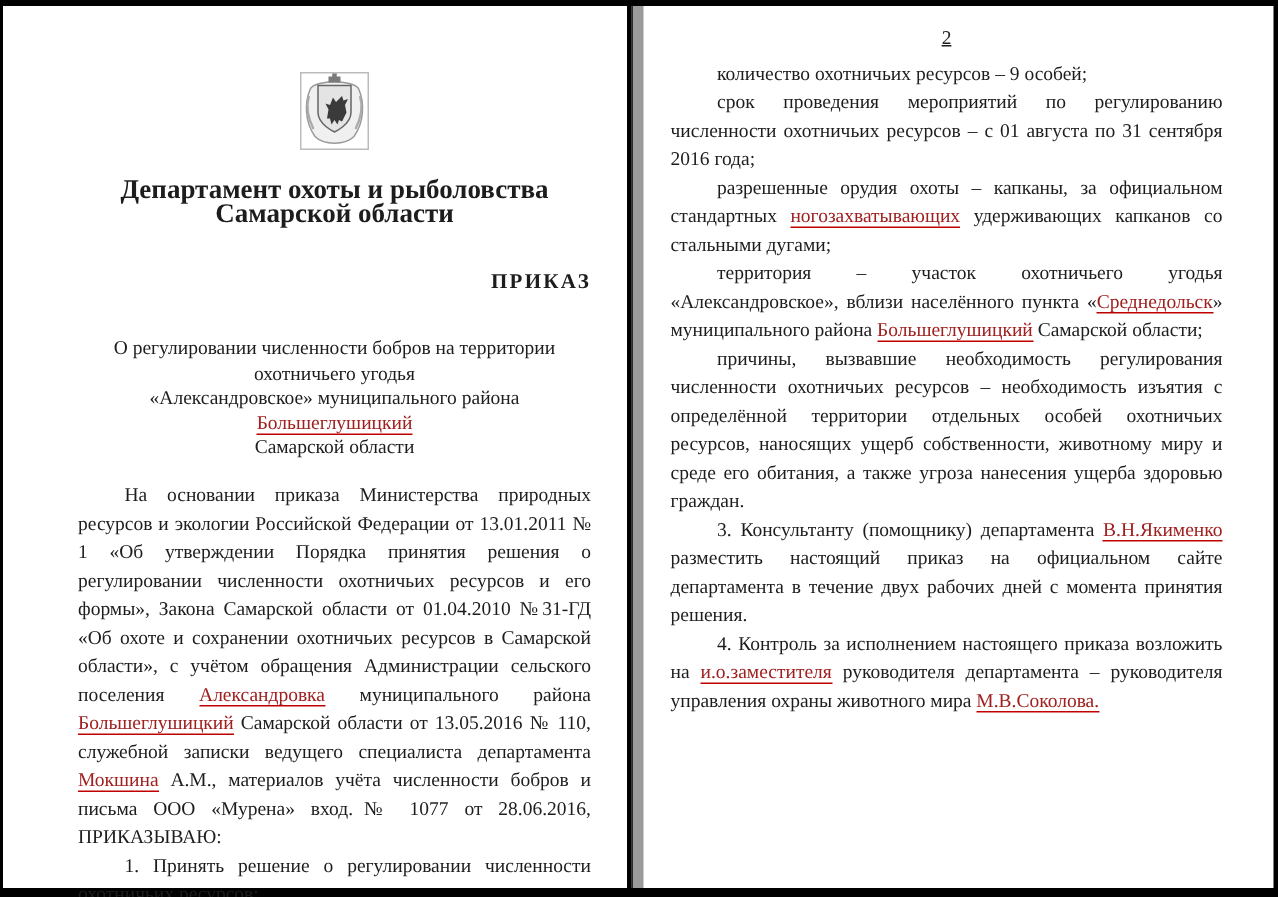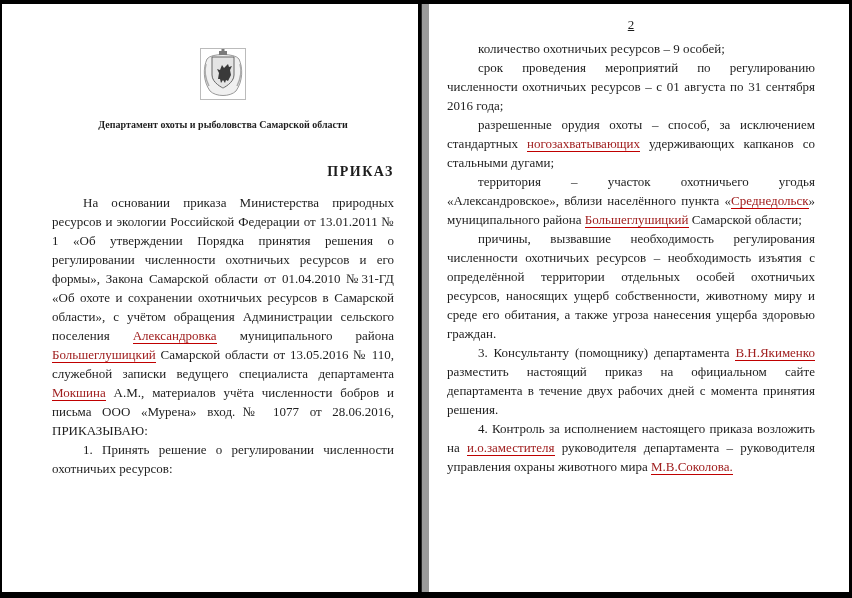--- a/index.html
+++ b/index.html
@@ -14,21 +14,21 @@
     box-sizing:border-box;
   }
   .page-left{left:2px;width:416px;padding:0 24px 0 50px;}
   .page-right{left:429px;width:420px;padding:0 34px 0 18px;}
   .page-divider{
     position:absolute;top:4px;left:421px;width:8px;height:588px;
     background:#9b9b9b;border-left:1px solid #2a2a2a;border-right:1px solid #565656;
   }
   .emblem-wrap{text-align:center;margin-top:44px;}
   .dept-heading{
-    text-align:center;font-weight:bold;font-size:10px;line-height:16px;
+    text-align:center;font-weight:bold;font-size:18px;line-height:16px;
     margin-top:13px;
   }
   .order-heading{
     text-align:right;font-weight:bold;font-size:14px;letter-spacing:1.5px;
     margin-top:31px;
   }
   table.meta{
     border-collapse:collapse;margin-top:14px;width:322px;
     font-size:12.8px;
   }
@@ -67,35 +67,40 @@
       <path d="M18,31 l1,-6 l-2,-4 l3,1 l2,-5 l2,3 l4,-4 l1,3 l3,-1 l-2,4 l1,5 l-3,6 l-2,-1 l-1,3 l-2,-3 l-2,3 l-1,-4 z" fill="#3a3a3a"></path>
       <path d="M6,16 q-3,10 3,22 M40,16 q3,10 -3,22" fill="none" stroke="#aaaaaa" stroke-width="1.5"></path>
     </svg>
   </div>
 
   <div class="dept-heading">Департамент охоты и рыболовства Самарской области</div>
 
   <div class="order-heading">ПРИКАЗ</div>
 
 
+  <div class="subject">
+    <div><span>О регулировании численности бобров на территории охотничьего угодья</span></div>
+    <div><span>«Александровское» муниципального района </span><span class="marked">Большеглушицкий</span></div>
+    <div><span>Самарской области</span></div>
+  </div>
 
   <p class="para mt13"><span>На основании приказа Министерства природных ресурсов и экологии Российской Федерации от 13.01.2011 № 1 «Об утверждении Порядка принятия решения о регулировании численности охотничьих ресурсов и его формы», Закона Самарской области от 01.04.2010 №31-ГД «Об охоте и сохранении охотничьих ресурсов в Самарской области», с учётом обращения Администрации сельского поселения </span><span class="marked">Александровка</span><span> муниципального района </span><span class="marked">Большеглушицкий</span><span> Самарской области от 13.05.2016 № 110, служебной записки ведущего специалиста департамента </span><span class="marked">Мокшина</span><span> А.М., материалов учёта численности бобров и письма ООО «Мурена» вход.№ 1077 от 28.06.2016, ПРИКАЗЫВАЮ:</span></p>
   <p class="para"><span>1. Принять решение о регулировании численности охотничьих ресурсов:</span></p>
 
 </div>
 
 <div class="page-divider"></div>
 
 <div class="page page-right">
 
   <div class="page-num">2</div>
 
   <div class="right-body">
     <p class="para"><span>количество охотничьих ресурсов – 9 особей;</span></p>
     <p class="para"><span>срок проведения мероприятий по регулированию численности охотничьих ресурсов – с 01 августа по 31 сентября 2016 года;</span></p>
-    <p class="para"><span>разрешенные орудия охоты – способ, за исключением стандартных </span><span class="marked">ногозахватывающих</span><span> удерживающих капканов со стальными дугами;</span></p>
+    <p class="para"><span>разрешенные орудия охоты – капканы, за официальном стандартных </span><span class="marked">ногозахватывающих</span><span> удерживающих капканов со стальными дугами;</span></p>
     <p class="para"><span>территория – участок охотничьего угодья «Александровское», вблизи населённого пункта «</span><span class="marked">Среднедольск</span><span>» муниципального района </span><span class="marked">Большеглушицкий</span><span> Самарской области;</span></p>
     <p class="para"><span>причины, вызвавшие необходимость регулирования численности охотничьих ресурсов – необходимость изъятия с определённой территории отдельных особей охотничьих ресурсов, наносящих ущерб собственности, животному миру и среде его обитания, а также угроза нанесения ущерба здоровью граждан.</span></p>
     <p class="para"><span>3. Консультанту (помощнику) департамента </span><span class="marked">В.Н.Якименко</span><span> разместить настоящий приказ на официальном сайте департамента в течение двух рабочих дней с момента принятия решения.</span></p>
     <p class="para"><span>4. Контроль за исполнением настоящего приказа возложить на </span><span class="marked">и.о.заместителя</span><span> руководителя департамента – руководителя управления охраны животного мира </span><span class="marked">М.В.Соколова.</span></p>
   </div>
 
 </div>
 
 </body></html>

